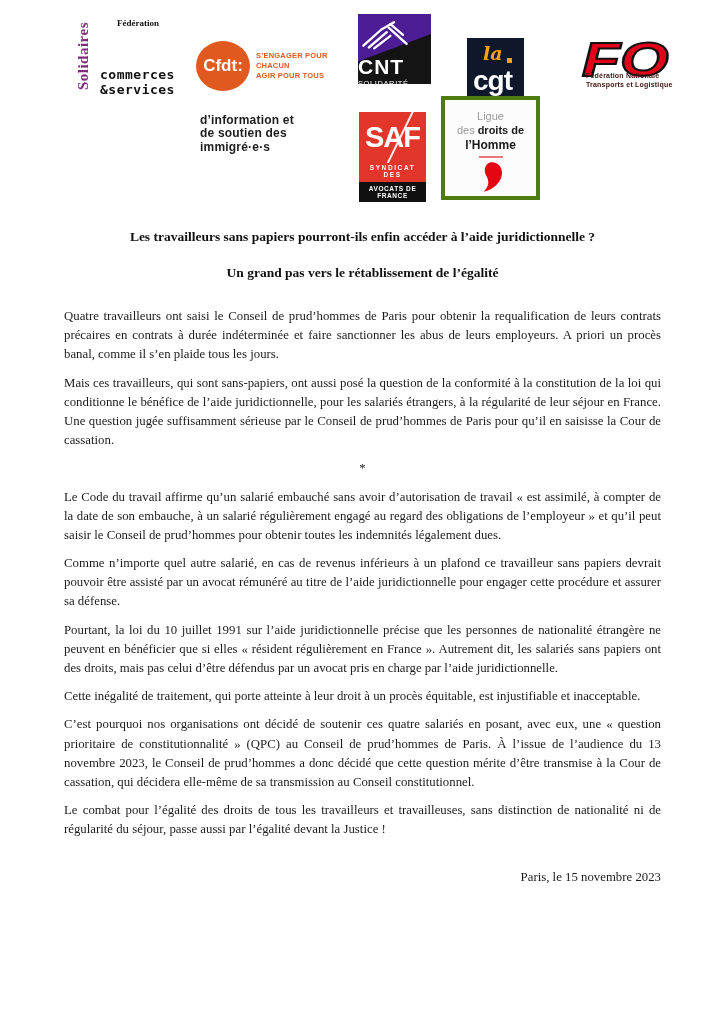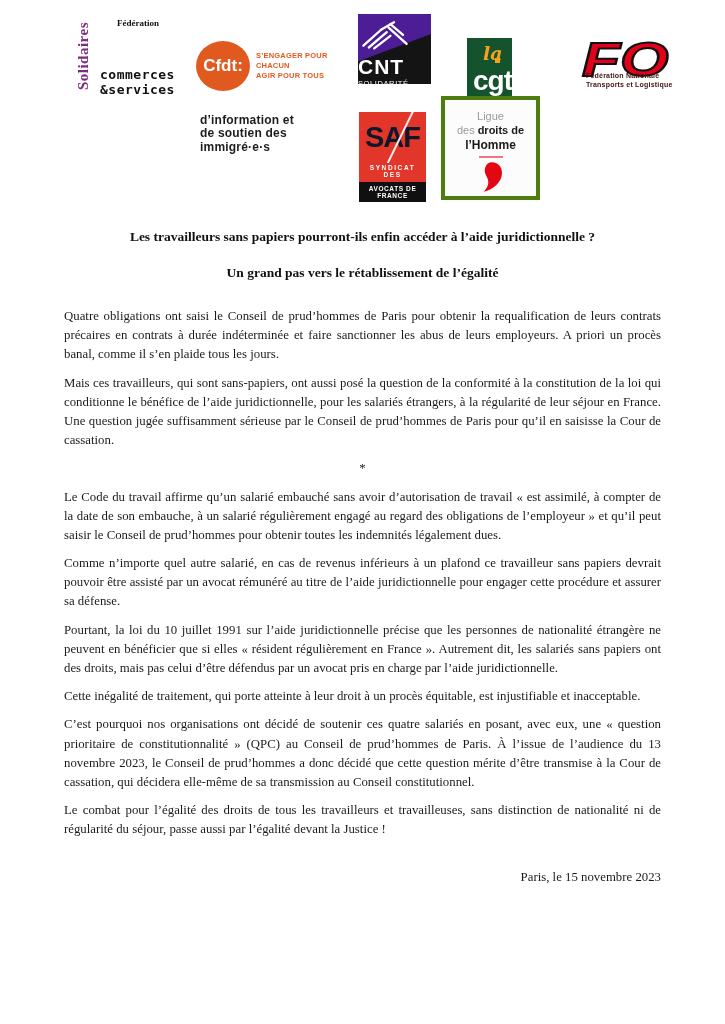--- a/index.html
+++ b/index.html
@@ -29,42 +29,42 @@
   .cnt{left:358px;top:14px;width:73px;height:70px;background:#4c1d95;text-align:left;color:#fff;
     font-family:"Liberation Sans",sans-serif;overflow:hidden;}
   .cnt-black{position:absolute;left:0;right:0;bottom:0;height:50px;background:#141414;
     clip-path:polygon(100% 0,100% 100%,0 100%,0 55%);}
   .cnt-inner{position:relative;z-index:1;}
   .cnt-hands{margin-top:3px;height:34px;}
   .cnt-name{font-size:21px;font-weight:bold;letter-spacing:1px;line-height:1.1;}
   .cnt-sub{font-size:7.5px;letter-spacing:.6px;line-height:1.5;}
 
   
-  .cgt{left:467px;top:38px;width:45px;height:65px;background:#14532d;color:#fff;font-family:"Liberation Sans",sans-serif;}
+  .cgt{left:467px;top:38px;width:57px;height:65px;background:#0f172a;color:#fff;font-family:"Liberation Sans",sans-serif;}
   .cgt-script{position:absolute;left:16px;top:4px;font-family:"DejaVu Serif",serif;font-style:italic;font-weight:bold;
     font-size:19px;color:#f8a11d;}
   .cgt-dot{position:absolute;right:12px;top:20px;width:5px;height:5px;background:#f8a11d;}
   .cgt-name{position:absolute;left:6px;bottom:8px;font-size:28px;font-weight:bold;letter-spacing:-1px;line-height:1;}
 
   
   .fo{left:576px;top:36px;width:112px;height:64px;font-family:"Liberation Sans",sans-serif;}
   .fo-name{display:inline-block;font-style:italic;font-weight:bold;font-size:48px;line-height:1;color:#e3001b;
     -webkit-text-stroke:2px #111;transform:scaleX(1.3);transform-origin:left center;margin-left:6px;}
   .fo-sub{position:absolute;left:10px;top:35px;font-size:7px;font-weight:bold;color:#401210;line-height:1.3;letter-spacing:.2px;}
 
   
   .gisti{left:200px;top:114px;width:142px;height:84px;font-family:"Liberation Sans",sans-serif;font-weight:bold;color:#1d1d1d;}
   .gisti-row{display:flex;align-items:flex-start;}
   .gisti-box{background:#5cb947;color:#fff;font-size:16px;padding:3px 5px 5px;line-height:1;flex:none;}
   .gisti-groupe{font-size:16px;margin:7px 0 0 3px;letter-spacing:.2px;}
   .gisti-line{font-size:12px;line-height:1.12;letter-spacing:.2px;}
 
   
   .saf{left:359px;top:112px;width:67px;height:90px;display:flex;flex-direction:column;font-family:"Liberation Sans",sans-serif;}
-  .saf-red{position:relative;background:#e2362a;color:#0f172a;height:58px;display:flex;align-items:center;justify-content:center;
+  .saf-red{position:relative;background:#e2362a;color:#ffffff;height:58px;display:flex;align-items:center;justify-content:center;
     font-weight:bold;font-size:29px;letter-spacing:-1px;overflow:hidden;}
   .saf-red::after{content:"";position:absolute;left:57%;top:-10px;width:1.5px;height:80px;background:rgba(255,255,255,.9);
     transform:rotate(26deg);}
   .saf-strip1{background:#e2362a;color:#fff;font-size:6.5px;font-weight:bold;text-align:center;letter-spacing:1.6px;padding:1px 0 4px;}
   .saf-strip2{background:#101010;color:#fff;font-size:6.5px;font-weight:bold;text-align:center;letter-spacing:.6px;padding:3px 0;}
 
   
   .ldh{left:441px;top:96px;width:99px;height:104px;background:#fcfcfc;border:4px solid #4d7c0f;text-align:center;
     font-family:"Liberation Sans",sans-serif;padding-top:9px;}
   .ldh-l1{color:#9a9a9a;font-size:11px;line-height:1.3;}
@@ -158,21 +158,21 @@
       <path d="M13,0 C19.5,0 24,5 24,11.5 C24,21.5 14.5,29.5 4,32 C10.5,25 10,20 6.5,14 C3.5,8.5 6,0 13,0 Z" fill="#e30613"></path>
     </svg>
   </div>
 
 </div>
 
 <h1 class="doc-title">Les travailleurs sans papiers pourront-ils enfin accéder à l’aide juridictionnelle ?</h1>
 <h2 class="doc-subtitle">Un grand pas vers le rétablissement de l’égalité</h2>
 
 <div class="content">
-  <p>Quatre obligations ont saisi le Conseil de prud’hommes de Paris pour obtenir la requalification de leurs contrats précaires en contrats à durée indéterminée et faire sanctionner les abus de leurs employeurs. A priori un procès banal, comme il s’en plaide tous les jours.</p>
+  <p>Quatre travailleurs ont saisi le Conseil de prud’hommes de Paris pour obtenir la requalification de leurs contrats précaires en contrats à durée indéterminée et faire sanctionner les abus de leurs employeurs. A priori un procès banal, comme il s’en plaide tous les jours.</p>
   <p>Mais ces travailleurs, qui sont sans-papiers, ont aussi posé la question de la conformité à la constitution de la loi qui conditionne le bénéfice de l’aide juridictionnelle, pour les salariés étrangers, à la régularité de leur séjour en France. Une question jugée suffisamment sérieuse par le Conseil de prud’hommes de Paris pour qu’il en saisisse la Cour de cassation.</p>
   <div class="separator">*</div>
   <p>Le Code du travail affirme qu’un salarié embauché sans avoir d’autorisation de travail « est assimilé, à compter de la date de son embauche, à un salarié régulièrement engagé au regard des obligations de l’employeur » et qu’il peut saisir le Conseil de prud’hommes pour obtenir toutes les indemnités légalement dues.</p>
   <p>Comme n’importe quel autre salarié, en cas de revenus inférieurs à un plafond ce travailleur sans papiers devrait pouvoir être assisté par un avocat rémunéré au titre de l’aide juridictionnelle pour engager cette procédure et assurer sa défense.</p>
   <p>Pourtant, la loi du 10 juillet 1991 sur l’aide juridictionnelle précise que les personnes de nationalité étrangère ne peuvent en bénéficier que si elles « résident régulièrement en France ». Autrement dit, les salariés sans papiers ont des droits, mais pas celui d’être défendus par un avocat pris en charge par l’aide juridictionnelle.</p>
   <p>Cette inégalité de traitement, qui porte atteinte à leur droit à un procès équitable, est injustifiable et inacceptable.</p>
   <p>C’est pourquoi nos organisations ont décidé de soutenir ces quatre salariés en posant, avec eux, une « question prioritaire de constitutionnalité » (QPC) au Conseil de prud’hommes de Paris. À l’issue de l’audience du 13 novembre 2023, le Conseil de prud’hommes a donc décidé que cette question mérite d’être transmise à la Cour de cassation, qui décidera elle-même de sa transmission au Conseil constitutionnel.</p>
   <p>Le combat pour l’égalité des droits de tous les travailleurs et travailleuses, sans distinction de nationalité ni de régularité du séjour, passe aussi par l’égalité devant la Justice !</p>
   <div class="date-line">Paris, le 15 novembre 2023</div>
 </div>

